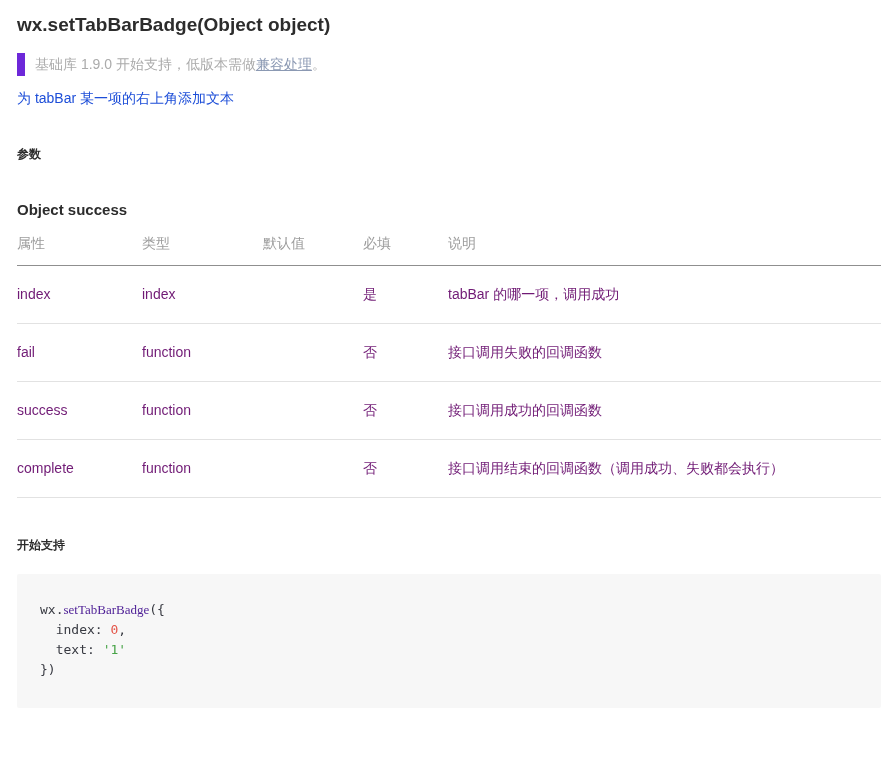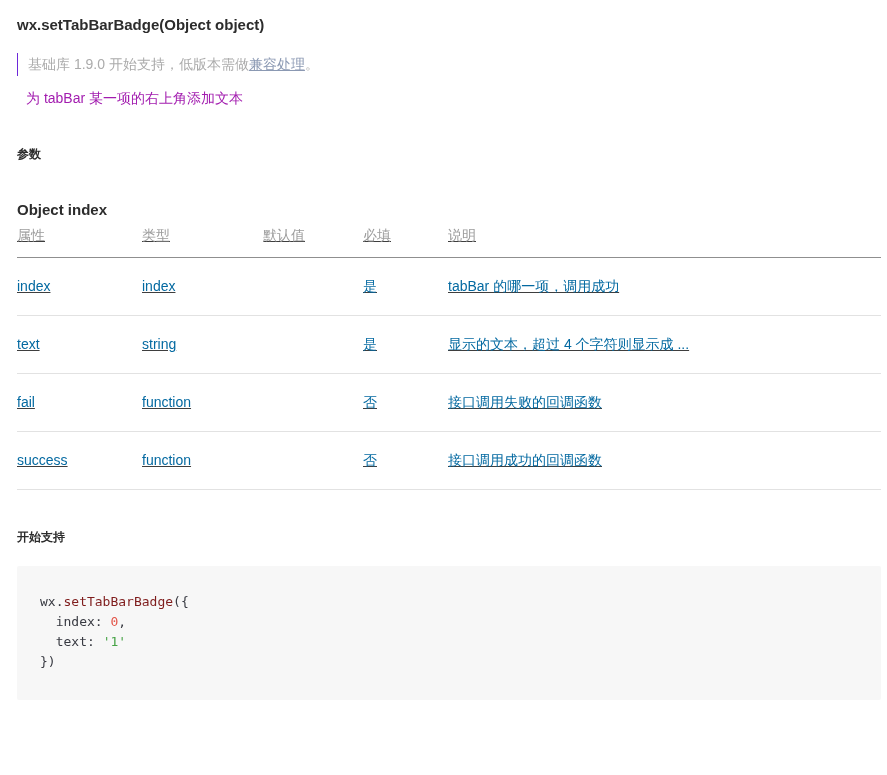--- a/index.html
+++ b/index.html
@@ -12,124 +12,123 @@
   }
   .page {
     width: 887px;
     min-height: 775px;
     padding: 0 6px 10px 17px;
   }
   
   .api-title {
     margin: 0;
     padding-top: 13px;
-    font-size: 15px;
+    font-size: 19px;
     line-height: 23px;
     font-weight: bold;
     color: #2c2c2c;
   }
   
   .compat-note {
     margin: 17px 0 0 0;
-    border-left: 1px solid #6d28d9;
+    border-left: 8px solid #6d28d9;
     padding: 3px 0 3px 10px;
     font-size: 14px;
     line-height: 17px;
     color: #ababab;
   }
   .compat-note a {
     color: #8b99b3;
     text-decoration: underline;
     cursor: pointer;
   }
   
   .api-desc {
-    margin: 13px 0 0 9px;
+    margin: 13px 0 0 0;
     font-size: 14px;
     line-height: 18px;
-    color: #a21caf;
+    color: #1d4ed8;
   }
   
   .section-heading {
     margin: 37px 0 0 0;
     font-size: 12px;
     line-height: 21px;
     font-weight: bold;
     color: #2c2c2c;
   }
   .sub-heading {
     margin: 36px 0 0 0;
     font-size: 15px;
     line-height: 18px;
     font-weight: bold;
     color: #2c2c2c;
   }
   
   table.params {
-    margin-top: 8px;
+    margin-top: 16px;
     width: 864px;
     border-collapse: collapse;
     font-size: 14px;
     table-layout: fixed;
-    text-decoration: underline;
   }
   table.params col.c1 { width: 125px; }
   table.params col.c2 { width: 121px; }
   table.params col.c3 { width: 100px; }
   table.params col.c4 { width: 85px; }
   table.params col.c5 { width: auto; }
   table.params th {
     text-align: left;
     font-weight: normal;
     color: #9c9c9c;
     padding: 0 8px 12px 0;
     border-bottom: 1px solid #8f8f8f;
   }
   table.params td {
     padding: 21px 8px 21px 0;
     border-bottom: 1px solid #e2e2e2;
-    color: #0369a1;
+    color: #701a75;
     line-height: 15px;
     vertical-align: middle;
   }
   
   .code-block {
     margin: 18px 0 0 0;
     width: 864px;
     background: #f7f7f7;
     border-radius: 2px;
     padding: 26px 20px 28px 23px;
     font-family: "DejaVu Sans Mono", "Liberation Mono", monospace;
     font-size: 13px;
     line-height: 20px;
     color: #383a42;
     white-space: pre;
     overflow: auto;
   }
   .tok-plain    { color: #383a42; }
-  .tok-function { color: #7f1d1d; }
+  .tok-function { color: #4c1d95; font-family: Liberation Serif, serif; }
   .tok-number   { color: #e4564a; }
   .tok-string   { color: #47a347; }
 </style>
 </head>
 <body>
 
 <div class="page">
 
   <h1 class="api-title">wx.setTabBarBadge(Object object)</h1>
 
   <div class="compat-note">
     <span>基础库 1.9.0 开始支持，低版本需做</span><a>兼容处理</a><span>。</span>
   </div>
 
   <p class="api-desc">为 tabBar 某一项的右上角添加文本</p>
 
   <h2 class="section-heading">参数</h2>
 
-  <h3 class="sub-heading">Object index</h3>
+  <h3 class="sub-heading">Object success</h3>
 
   <table class="params">
     <colgroup>
       <col class="c1">
         <col class="c2">
         <col class="c3">
         <col class="c4">
         <col class="c5">
     </colgroup>
     <thead>
@@ -144,39 +143,39 @@
     <tbody>
 
     <tr style="">
         <td>index</td>
         <td>index</td>
         <td></td>
         <td>是</td>
         <td>tabBar 的哪一项，调用成功</td>
       </tr>
         <tr style="">
-        <td>text</td>
-        <td>string</td>
-        <td></td>
-        <td>是</td>
-        <td>显示的文本，超过 4 个字符则显示成 ...</td>
-      </tr>
-        <tr style="">
         <td>fail</td>
         <td>function</td>
         <td></td>
         <td>否</td>
         <td>接口调用失败的回调函数</td>
       </tr>
         <tr style="">
         <td>success</td>
         <td>function</td>
         <td></td>
         <td>否</td>
         <td>接口调用成功的回调函数</td>
+      </tr>
+        <tr style="">
+        <td>complete</td>
+        <td>function</td>
+        <td></td>
+        <td>否</td>
+        <td>接口调用结束的回调函数（调用成功、失败都会执行）</td>
       </tr>
       </tbody>
   </table>
 
   <h2 class="section-heading">开始支持</h2>
 
   <pre class="code-block"><code><span class="tok-plain">wx.</span><span class="tok-function">setTabBarBadge</span><span class="tok-plain">({
   index: </span><span class="tok-number">0</span><span class="tok-plain">,
   text: </span><span class="tok-string">'1'</span><span class="tok-plain">
 })</span></code></pre>

